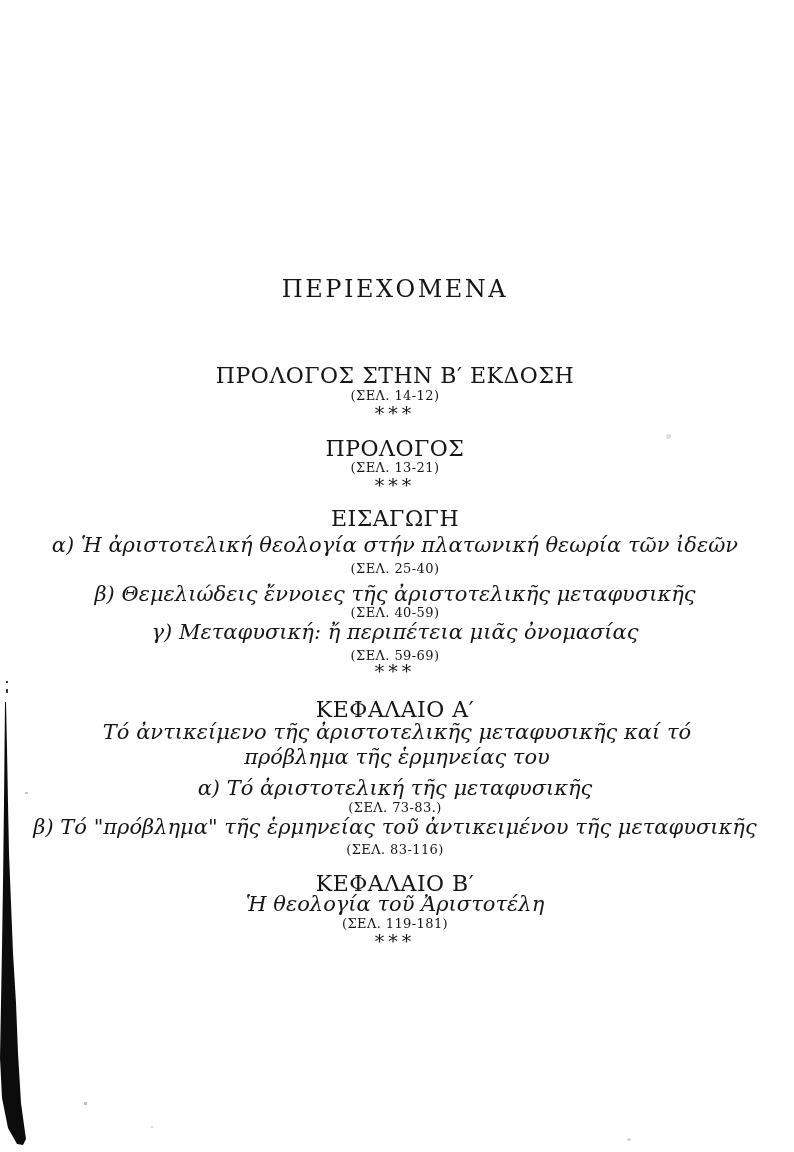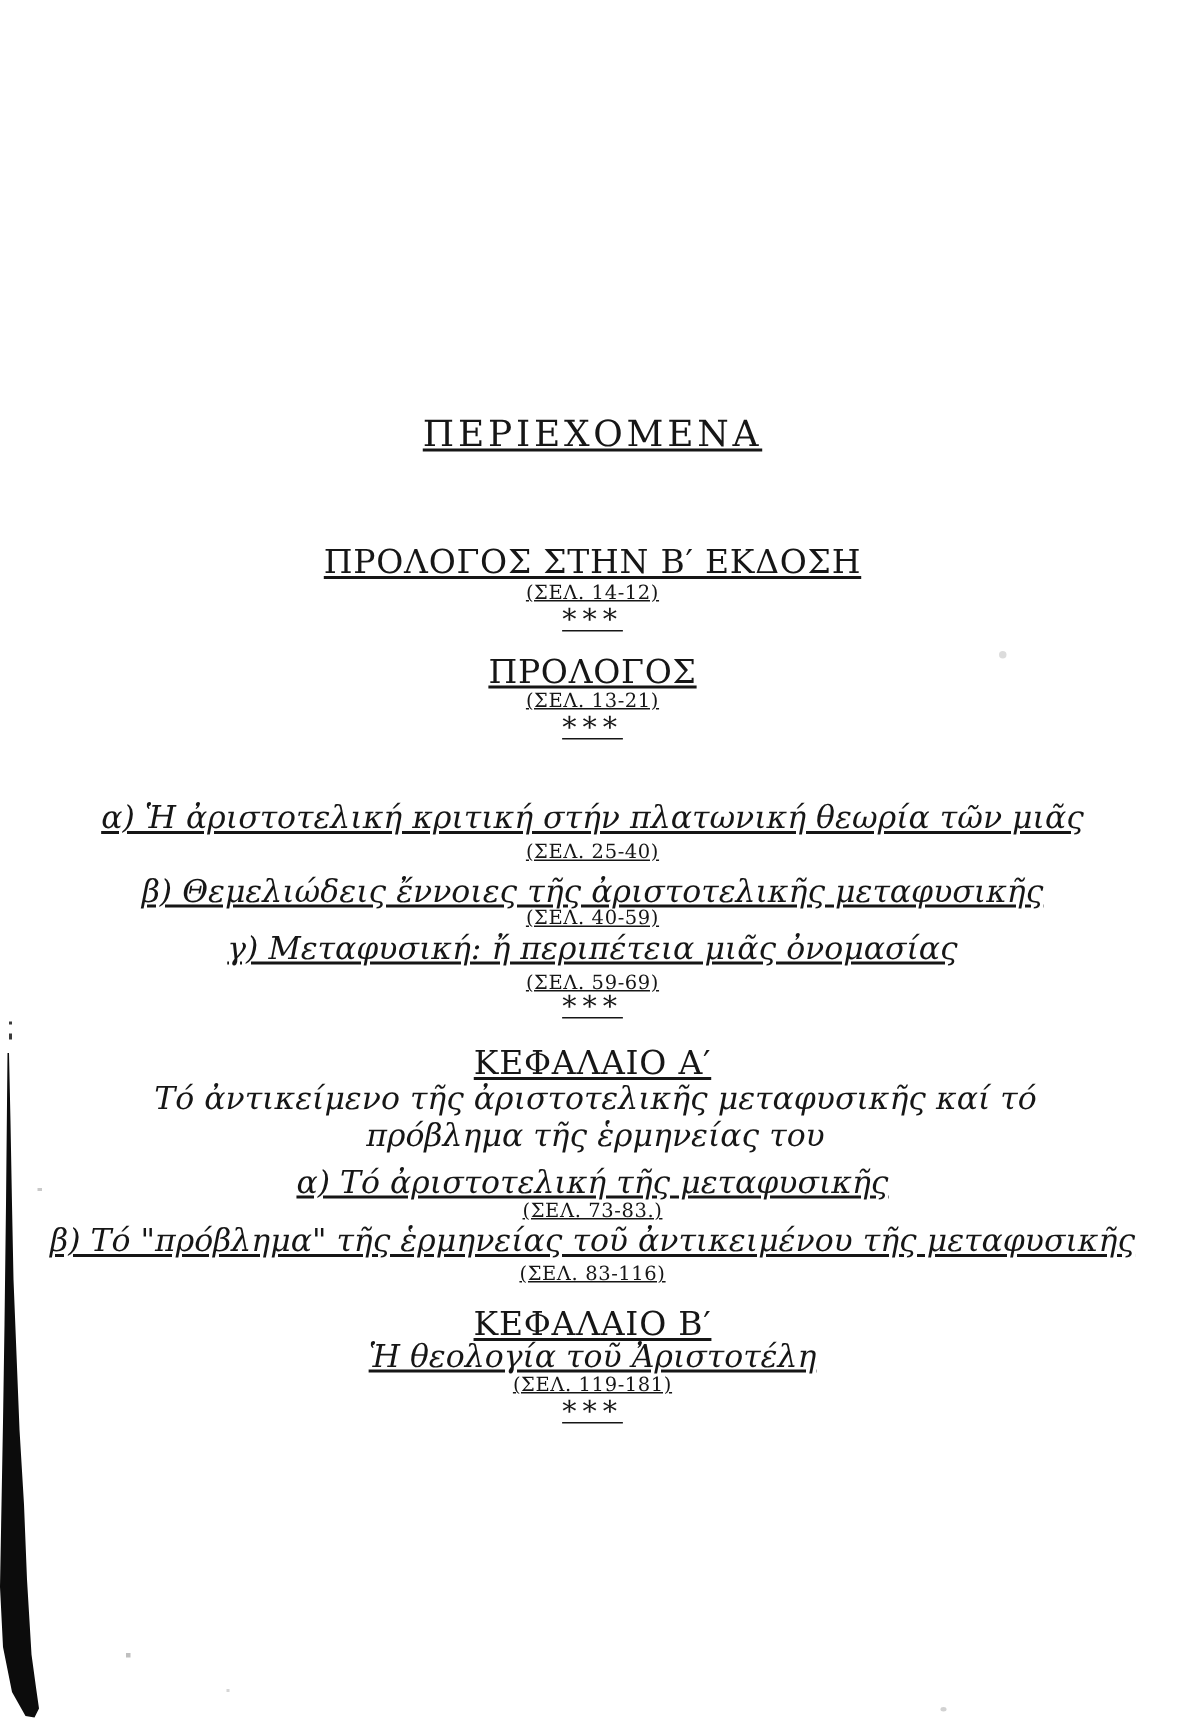--- a/index.html
+++ b/index.html
@@ -13,21 +13,20 @@
     font-family: "DejaVu Serif", "Liberation Serif", serif;
     color: #161616;
   }
   .line {
     position: absolute;
     left: 0;
     right: 4px;
     text-align: center;
     line-height: 1.1;
     white-space: nowrap;
-    text-decoration: underline;
   }
   .title   { font-size: 24px; letter-spacing: 2.5px; }
   .heading { font-size: 22px; letter-spacing: 0.5px; }
   .entry   { font-size: 21px; font-style: italic; }
   .ref     { font-size: 13px; letter-spacing: 0.4px; }
   .sep     { font-size: 19px; letter-spacing: 4px; }
   .subtitle-block {
     position: absolute;
     left: 75px;
     right: 75px;
@@ -47,22 +46,23 @@
   <div class="line title" style="top:276px">ΠΕΡΙΕΧΟΜΕΝΑ</div>
 
   <div class="line heading" style="top:364px">ΠΡΟΛΟΓΟΣ ΣΤΗΝ Β′ ΕΚΔΟΣΗ</div>
   <div class="line ref" style="top:389px">(ΣΕΛ. 14-12)</div>
   <div class="line sep" style="top:403px">***</div>
 
   <div class="line heading" style="top:437px">ΠΡΟΛΟΓΟΣ</div>
   <div class="line ref" style="top:461px">(ΣΕΛ. 13-21)</div>
   <div class="line sep" style="top:475px">***</div>
 
+  <div class="line heading" style="top:507px">ΕΙΣΑΓΩΓΗ</div>
 
-  <div class="line entry" style="top:534px">α) Ἡ ἀριστοτελική κριτική στήν πλατωνική θεωρία τῶν μιᾶς</div>
+  <div class="line entry" style="top:534px">α) Ἡ ἀριστοτελική θεολογία στήν πλατωνική θεωρία τῶν ἰδεῶν</div>
   <div class="line ref" style="top:562px">(ΣΕΛ. 25-40)</div>
 
   <div class="line entry" style="top:583px">β) Θεμελιώδεις ἔννοιες τῆς ἀριστοτελικῆς μεταφυσικῆς</div>
   <div class="line ref" style="top:606px">(ΣΕΛ. 40-59)</div>
 
   <div class="line entry" style="top:621px">γ) Μεταφυσική: ἤ περιπέτεια μιᾶς ὀνομασίας</div>
   <div class="line ref" style="top:649px">(ΣΕΛ. 59-69)</div>
   <div class="line sep" style="top:661px">***</div>
 
   <div class="line heading" style="top:698px">ΚΕΦΑΛΑΙΟ Α′</div>

